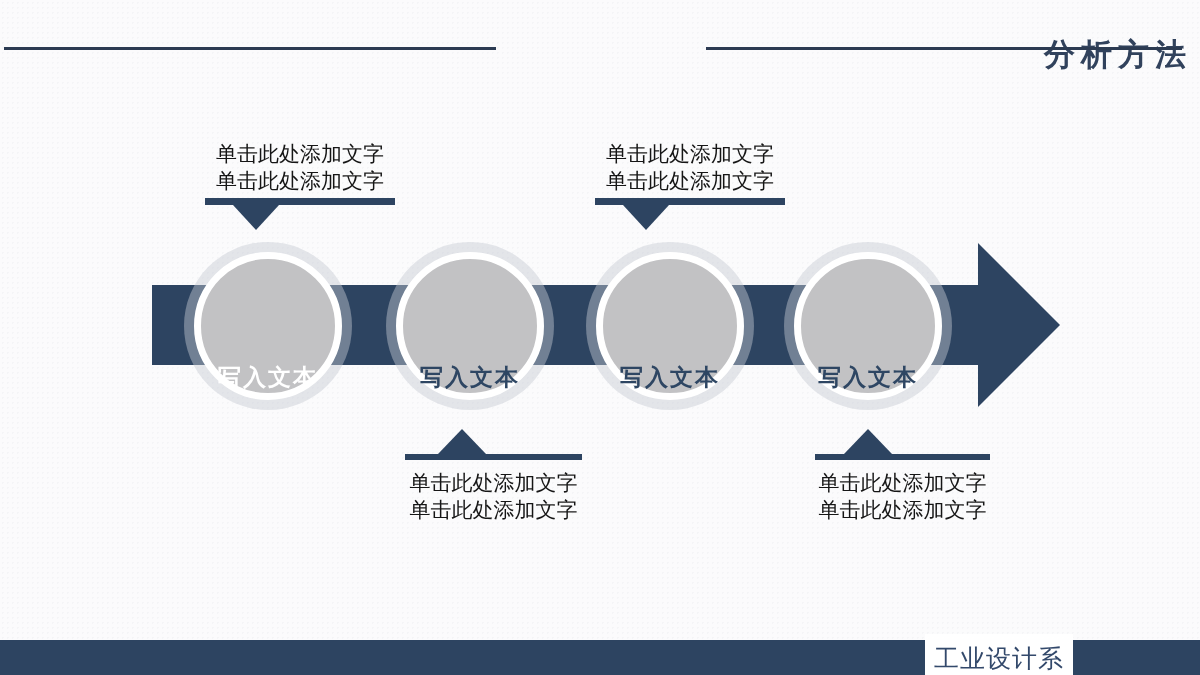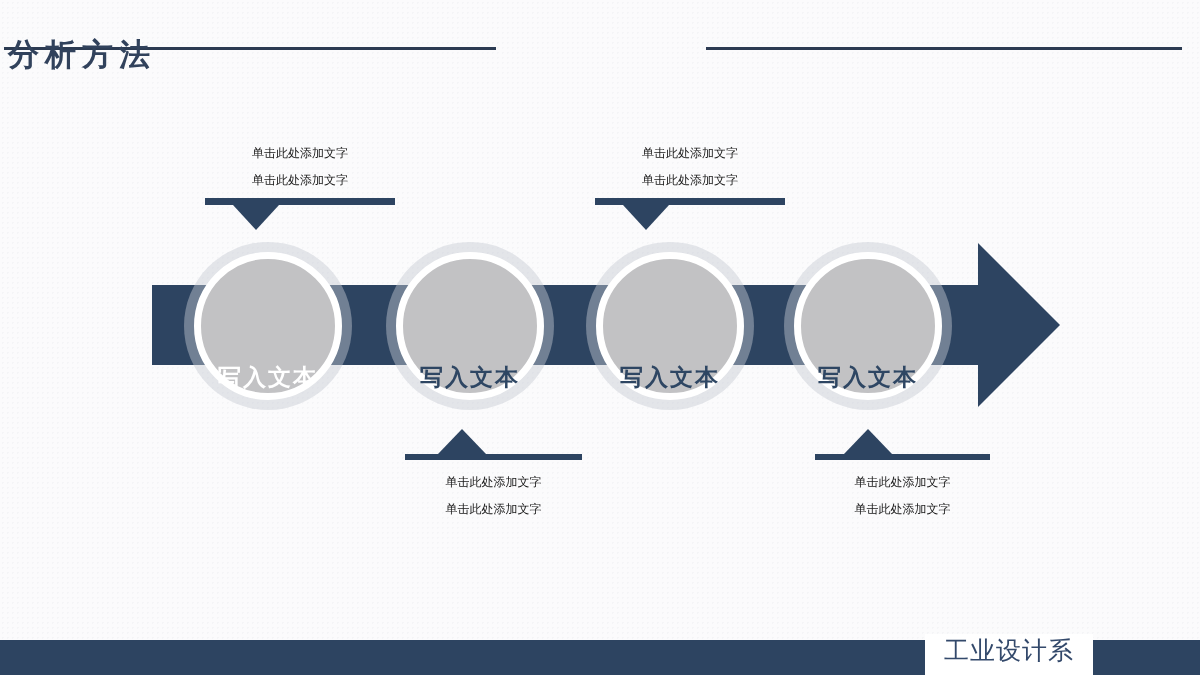--- a/index.html
+++ b/index.html
@@ -7,21 +7,21 @@
     position:relative; width:1200px; height:675px; overflow:hidden;
     background-color:#fbfbfc;
     background-image: radial-gradient(rgba(100,115,140,0.045) 1px, transparent 1px);
     background-size:5px 5px;
     font-family:"Liberation Sans", sans-serif;
   }
 
   
   .page-title {
     position:absolute; top:26px; left:0; right:0; margin:8px;
-    text-align:left; font-family:"Liberation Serif", serif;
+    text-align:right; font-family:"Liberation Serif", serif;
     font-size:31px; font-weight:600; letter-spacing:6px; color:#31425c;
   }
   .hline { position:absolute; top:47px; height:3px; background:#2c3b52; }
   .hline-left  { left:4px;  width:492px; }
   .hline-right { left:706px; width:476px; }
 
   
   .band { position:absolute; left:152px; top:285px; width:828px; height:80px; background:#2d4461; }
   .arrow-head {
     position:absolute; left:978px; top:243px; width:0; height:0;
@@ -35,21 +35,21 @@
     background:#c2c2c4; border:7px solid #ffffff; border-radius:50%;
     box-shadow:0 0 0 10px rgba(198,201,210,0.45);
     display:flex; align-items:flex-end; justify-content:center;
   }
   .circle span { font-size:23px; font-weight:bold; letter-spacing:2px; color:#2e4663; }
   .circle.step-1 span { color:#ffffff; }
   .step-1 { left:194px; } .step-2 { left:396px; } .step-3 { left:596px; } .step-4 { left:794px; }
 
   
   .callout { position:absolute; text-align:center; }
-  .callout-text { font-size:12px; line-height:27px; color:#161616; }
+  .callout-text { font-size:21px; line-height:27px; color:#161616; }
   .callout-bar { height:7px; background:#2d4461; }
   .callout.top .callout-bar { margin-top:4px; }
   .callout.bottom .callout-bar { height:6px; }
   .callout.bottom .callout-text { margin-top:9px; }
   .tri { width:0; height:0; }
   .tri-down {
     border-left:23px solid transparent; border-right:23px solid transparent;
     border-top:25px solid #2d4461; margin-left:28px;
   }
   .tri-up {
@@ -59,22 +59,22 @@
   .callout-top-1 { left:205px; top:140px; width:190px; }
   .callout-top-2 { left:595px; top:140px; width:190px; }
   .callout-bottom-1 { left:405px; top:429px; width:177px; }
   .callout-bottom-1 .tri-up { margin-left:33px; }
   .callout-bottom-2 { left:815px; top:429px; width:175px; }
   .callout-bottom-2 .tri-up { margin-left:29px; }
 
   
   .footer-bar { position:absolute; left:0; top:640px; width:1200px; height:35px; background:#2d4461; }
   .footer-box {
-    position:absolute; left:925px; top:634px; width:168px; height:41px; background:#ffffff;
-    display:flex; align-items:flex-start; justify-content:center;
+    position:absolute; left:925px; top:634px; width:148px; height:41px; background:#ffffff;
+    display:flex; align-items:flex-end; justify-content:center;
   }
   .footer-box span { font-size:25px; color:#33496b; letter-spacing:1px; }
 </style>
 </head>
 <body>
 
 <div class="slide">
 
   <div class="hline hline-left"></div>
   <h1 class="page-title">分析方法</h1>

